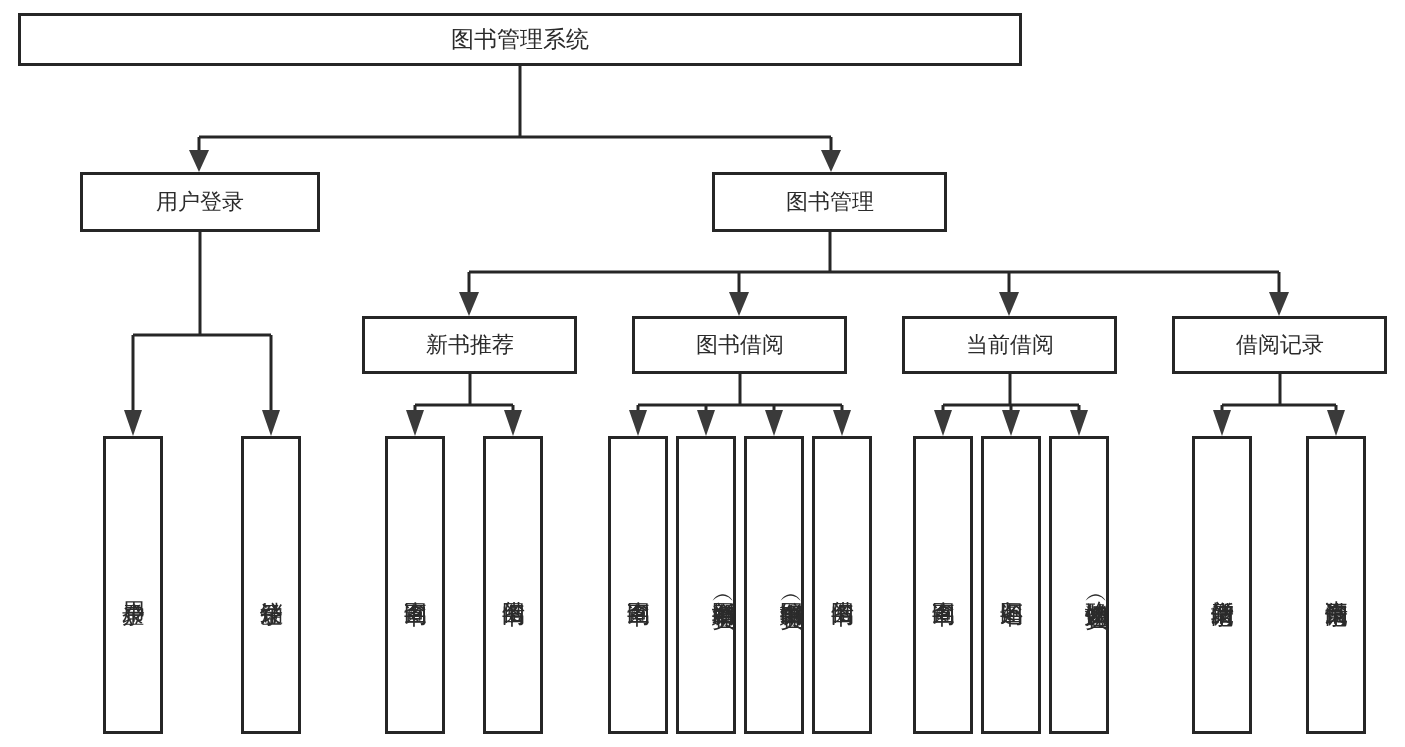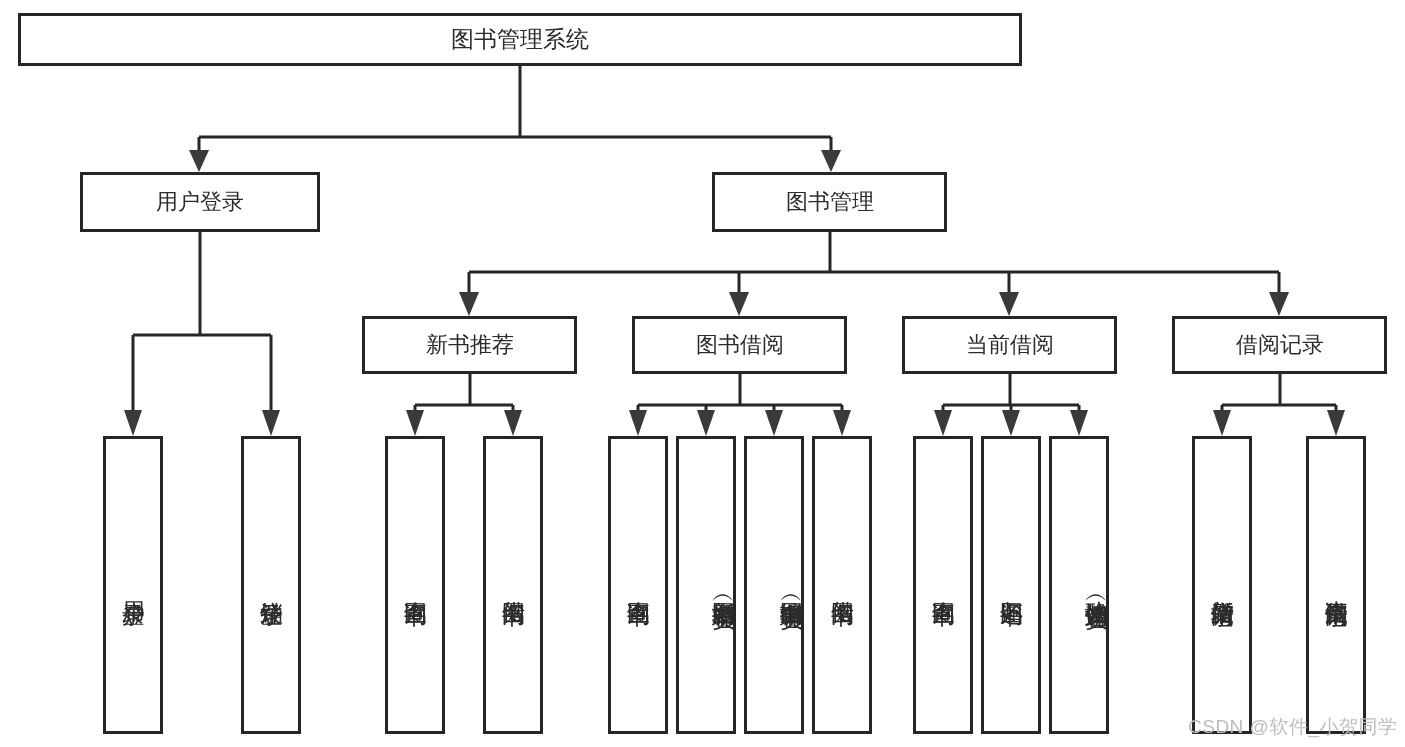--- a/index.html
+++ b/index.html
@@ -210,15 +210,14 @@
   <div class="vertical-label" style="left:608px; top:436px; width:60px; height:298px;">查询图书</div>
   <div class="vertical-label" style="left:676px; top:440px; width:60px; height:294px; align-items:flex-start;">新增图书（管理员）</div>
   <div class="vertical-label" style="left:744px; top:440px; width:60px; height:294px; align-items:flex-start;">编辑图书（管理员）</div>
   <div class="vertical-label" style="left:812px; top:436px; width:60px; height:298px;">借阅图书</div>
   <div class="vertical-label" style="left:913px; top:436px; width:60px; height:298px;">查询图书</div>
   <div class="vertical-label" style="left:981px; top:436px; width:60px; height:298px;">归还图书</div>
   <div class="vertical-label" style="left:1049px; top:440px; width:60px; height:294px; align-items:flex-start;">确认归还（管理员）</div>
   <div class="vertical-label" style="left:1192px; top:436px; width:60px; height:298px;">新增借阅记录</div>
   <div class="vertical-label" style="left:1306px; top:436px; width:60px; height:298px;">查询借阅记录</div>
 
-  <div class="watermark">CSDN @软件_小贺同学</div>
 
 </div>
 
 </body></html>

